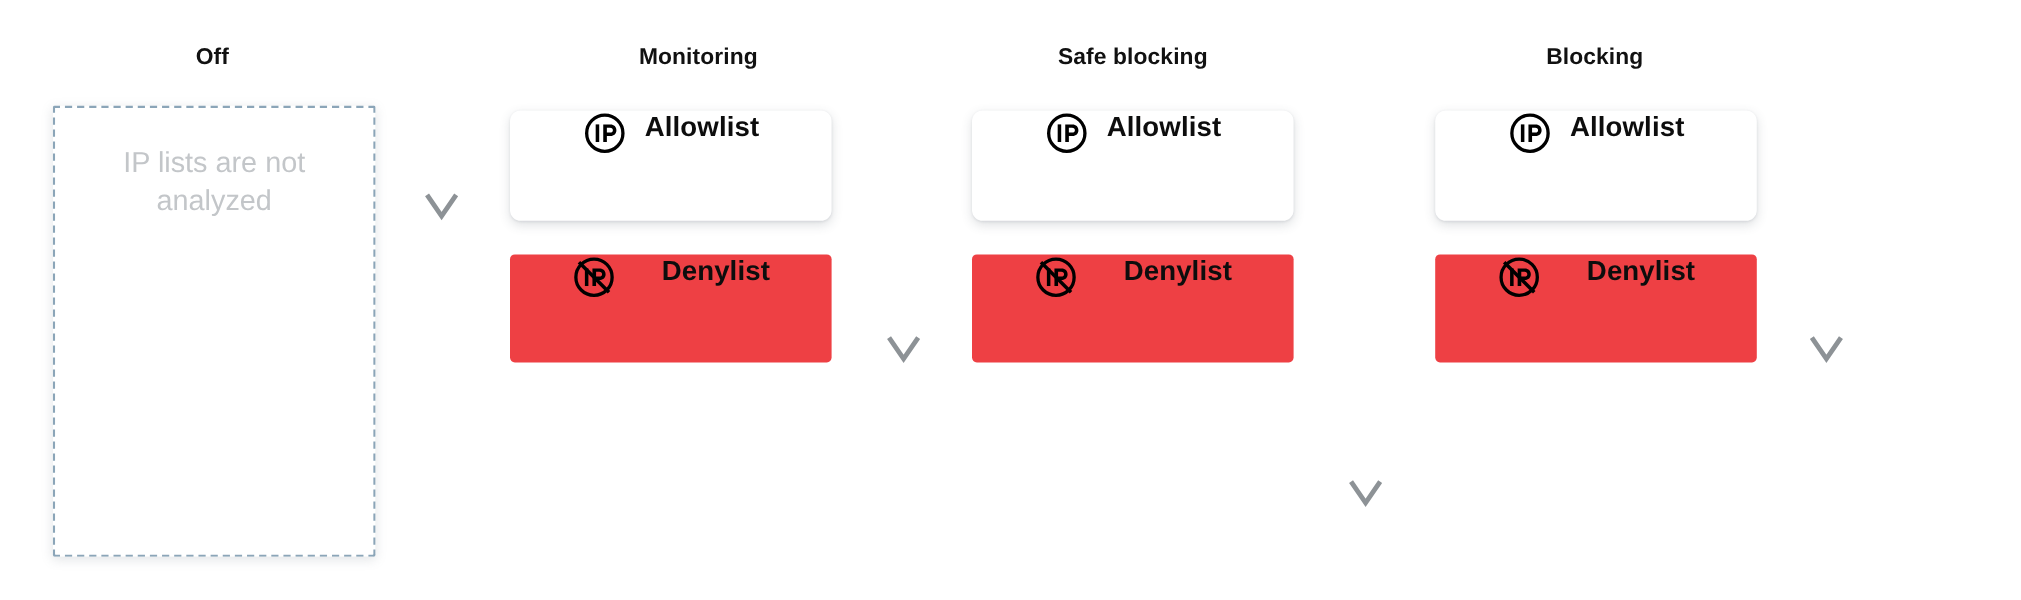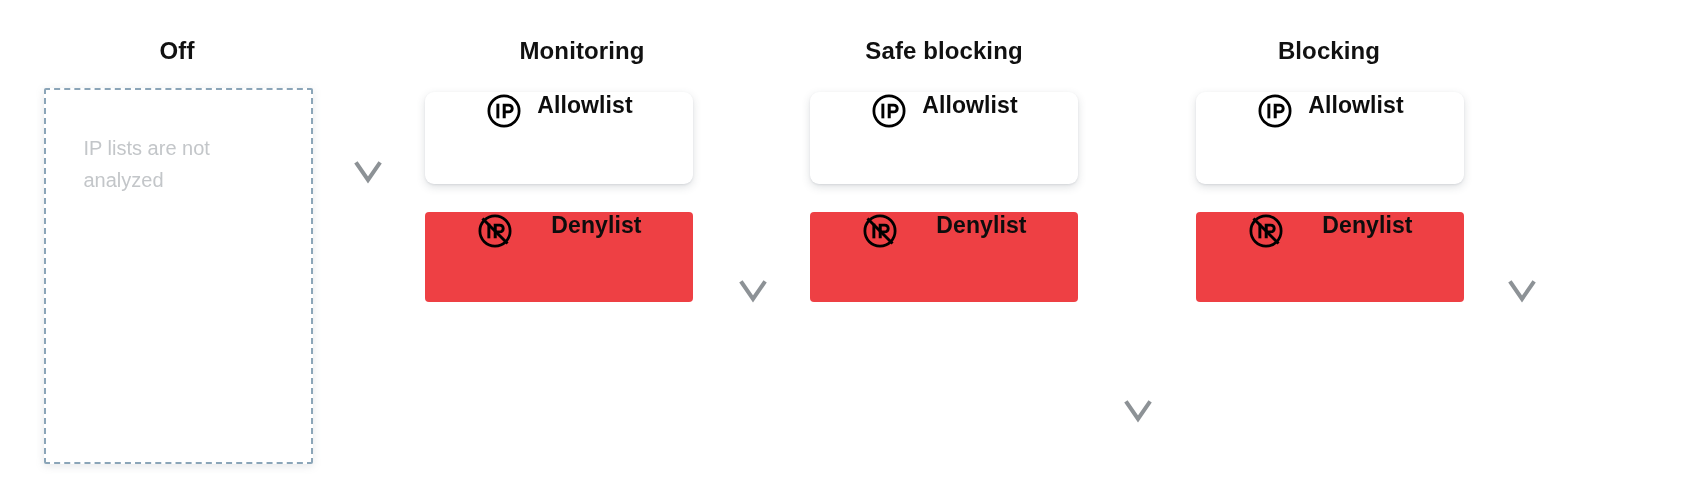--- a/index.html
+++ b/index.html
@@ -17,21 +17,21 @@
 
   .stage {
     position: relative;
     width: 1684px;
     height: 500px;
   }
 
   
   .col-title {
     position: absolute;
-    font-size: 24px;
+    font-size: 19px;
     font-weight: bold;
     color: #111111;
     letter-spacing: 0.1px;
     text-align: center;
     white-space: nowrap;
     transform: translateX(-50%);
   }
 
   
   .empty-box {
@@ -39,24 +39,24 @@
     box-sizing: border-box;
     background: #ffffff;
     border: 2px dashed #8ba5b8;
     border-radius: 2px;
     box-shadow: 0 2px 9px rgba(120,130,140,0.20);
     display: flex;
     align-items: flex-start;
     justify-content: center;
   }
   .empty-box-text {
-    margin-top: 42px;
+    margin-top: 30px;
     width: 190px;
-    text-align: left;
-    font-size: 20px;
+    text-align: center;
+    font-size: 24px;
     line-height: 32px;
     color: #c3c6c9;
     font-weight: normal;
   }
 
   
   .card {
     position: absolute;
     box-sizing: border-box;
     display: flex;

